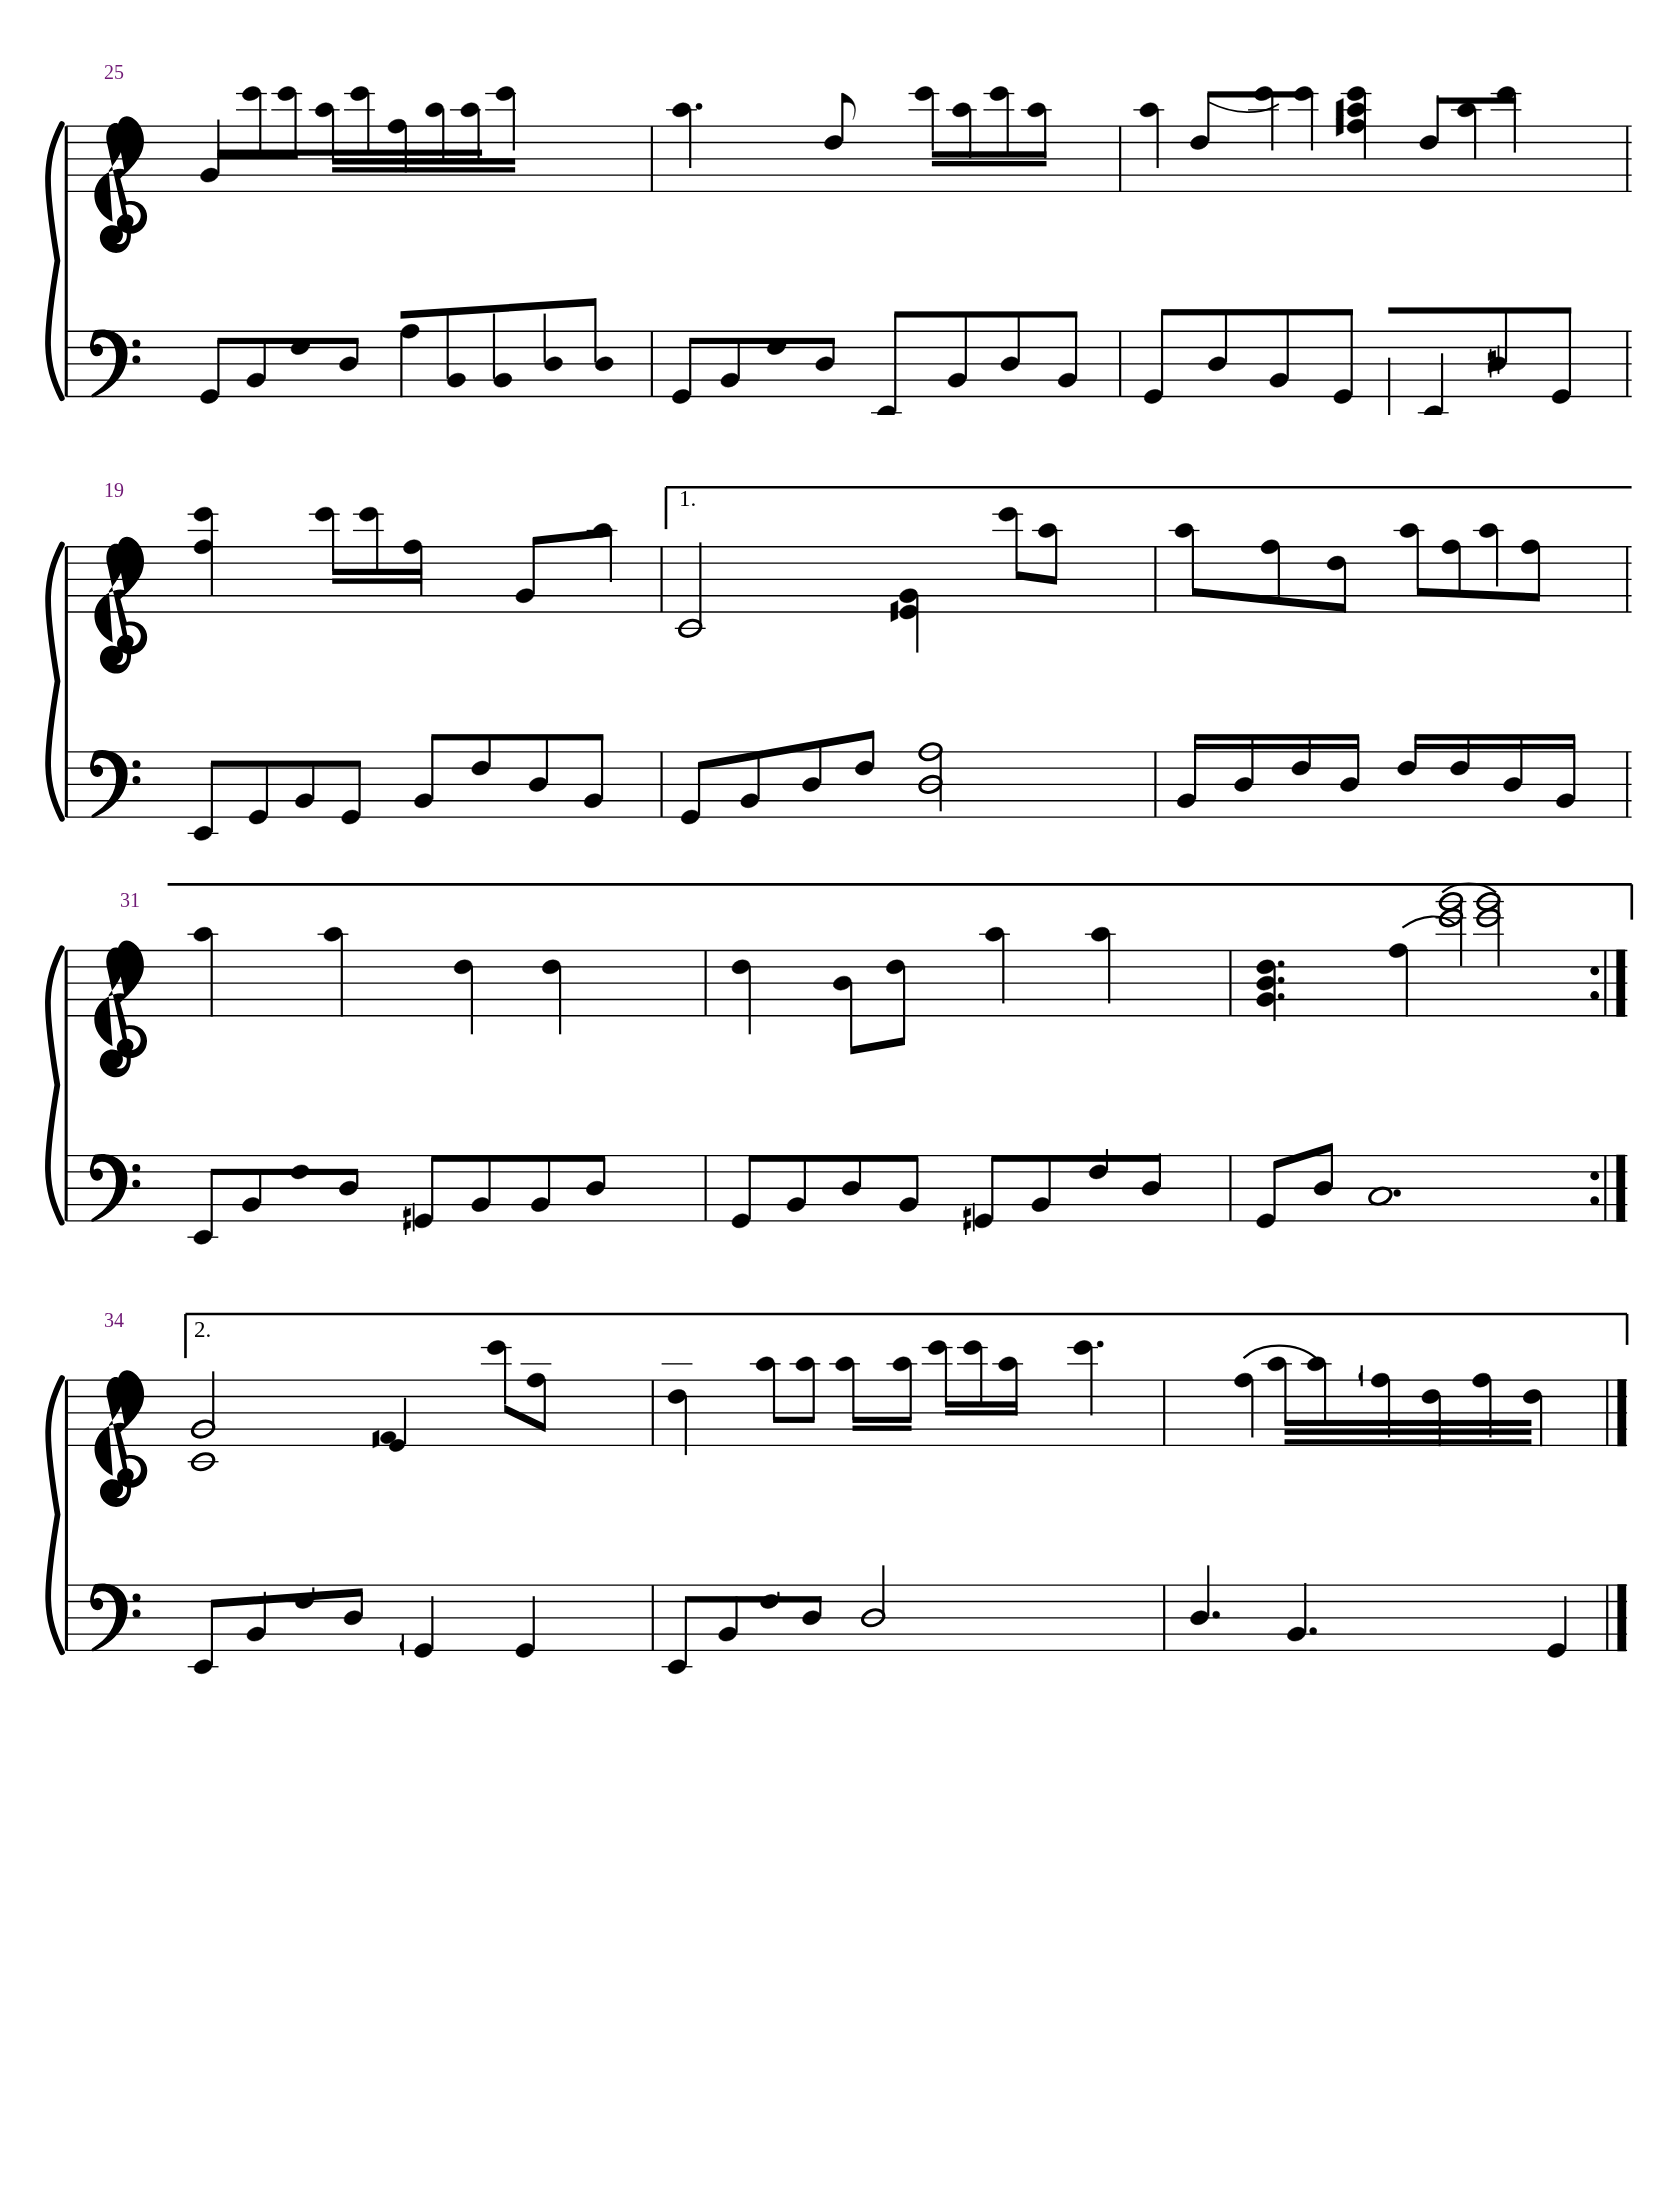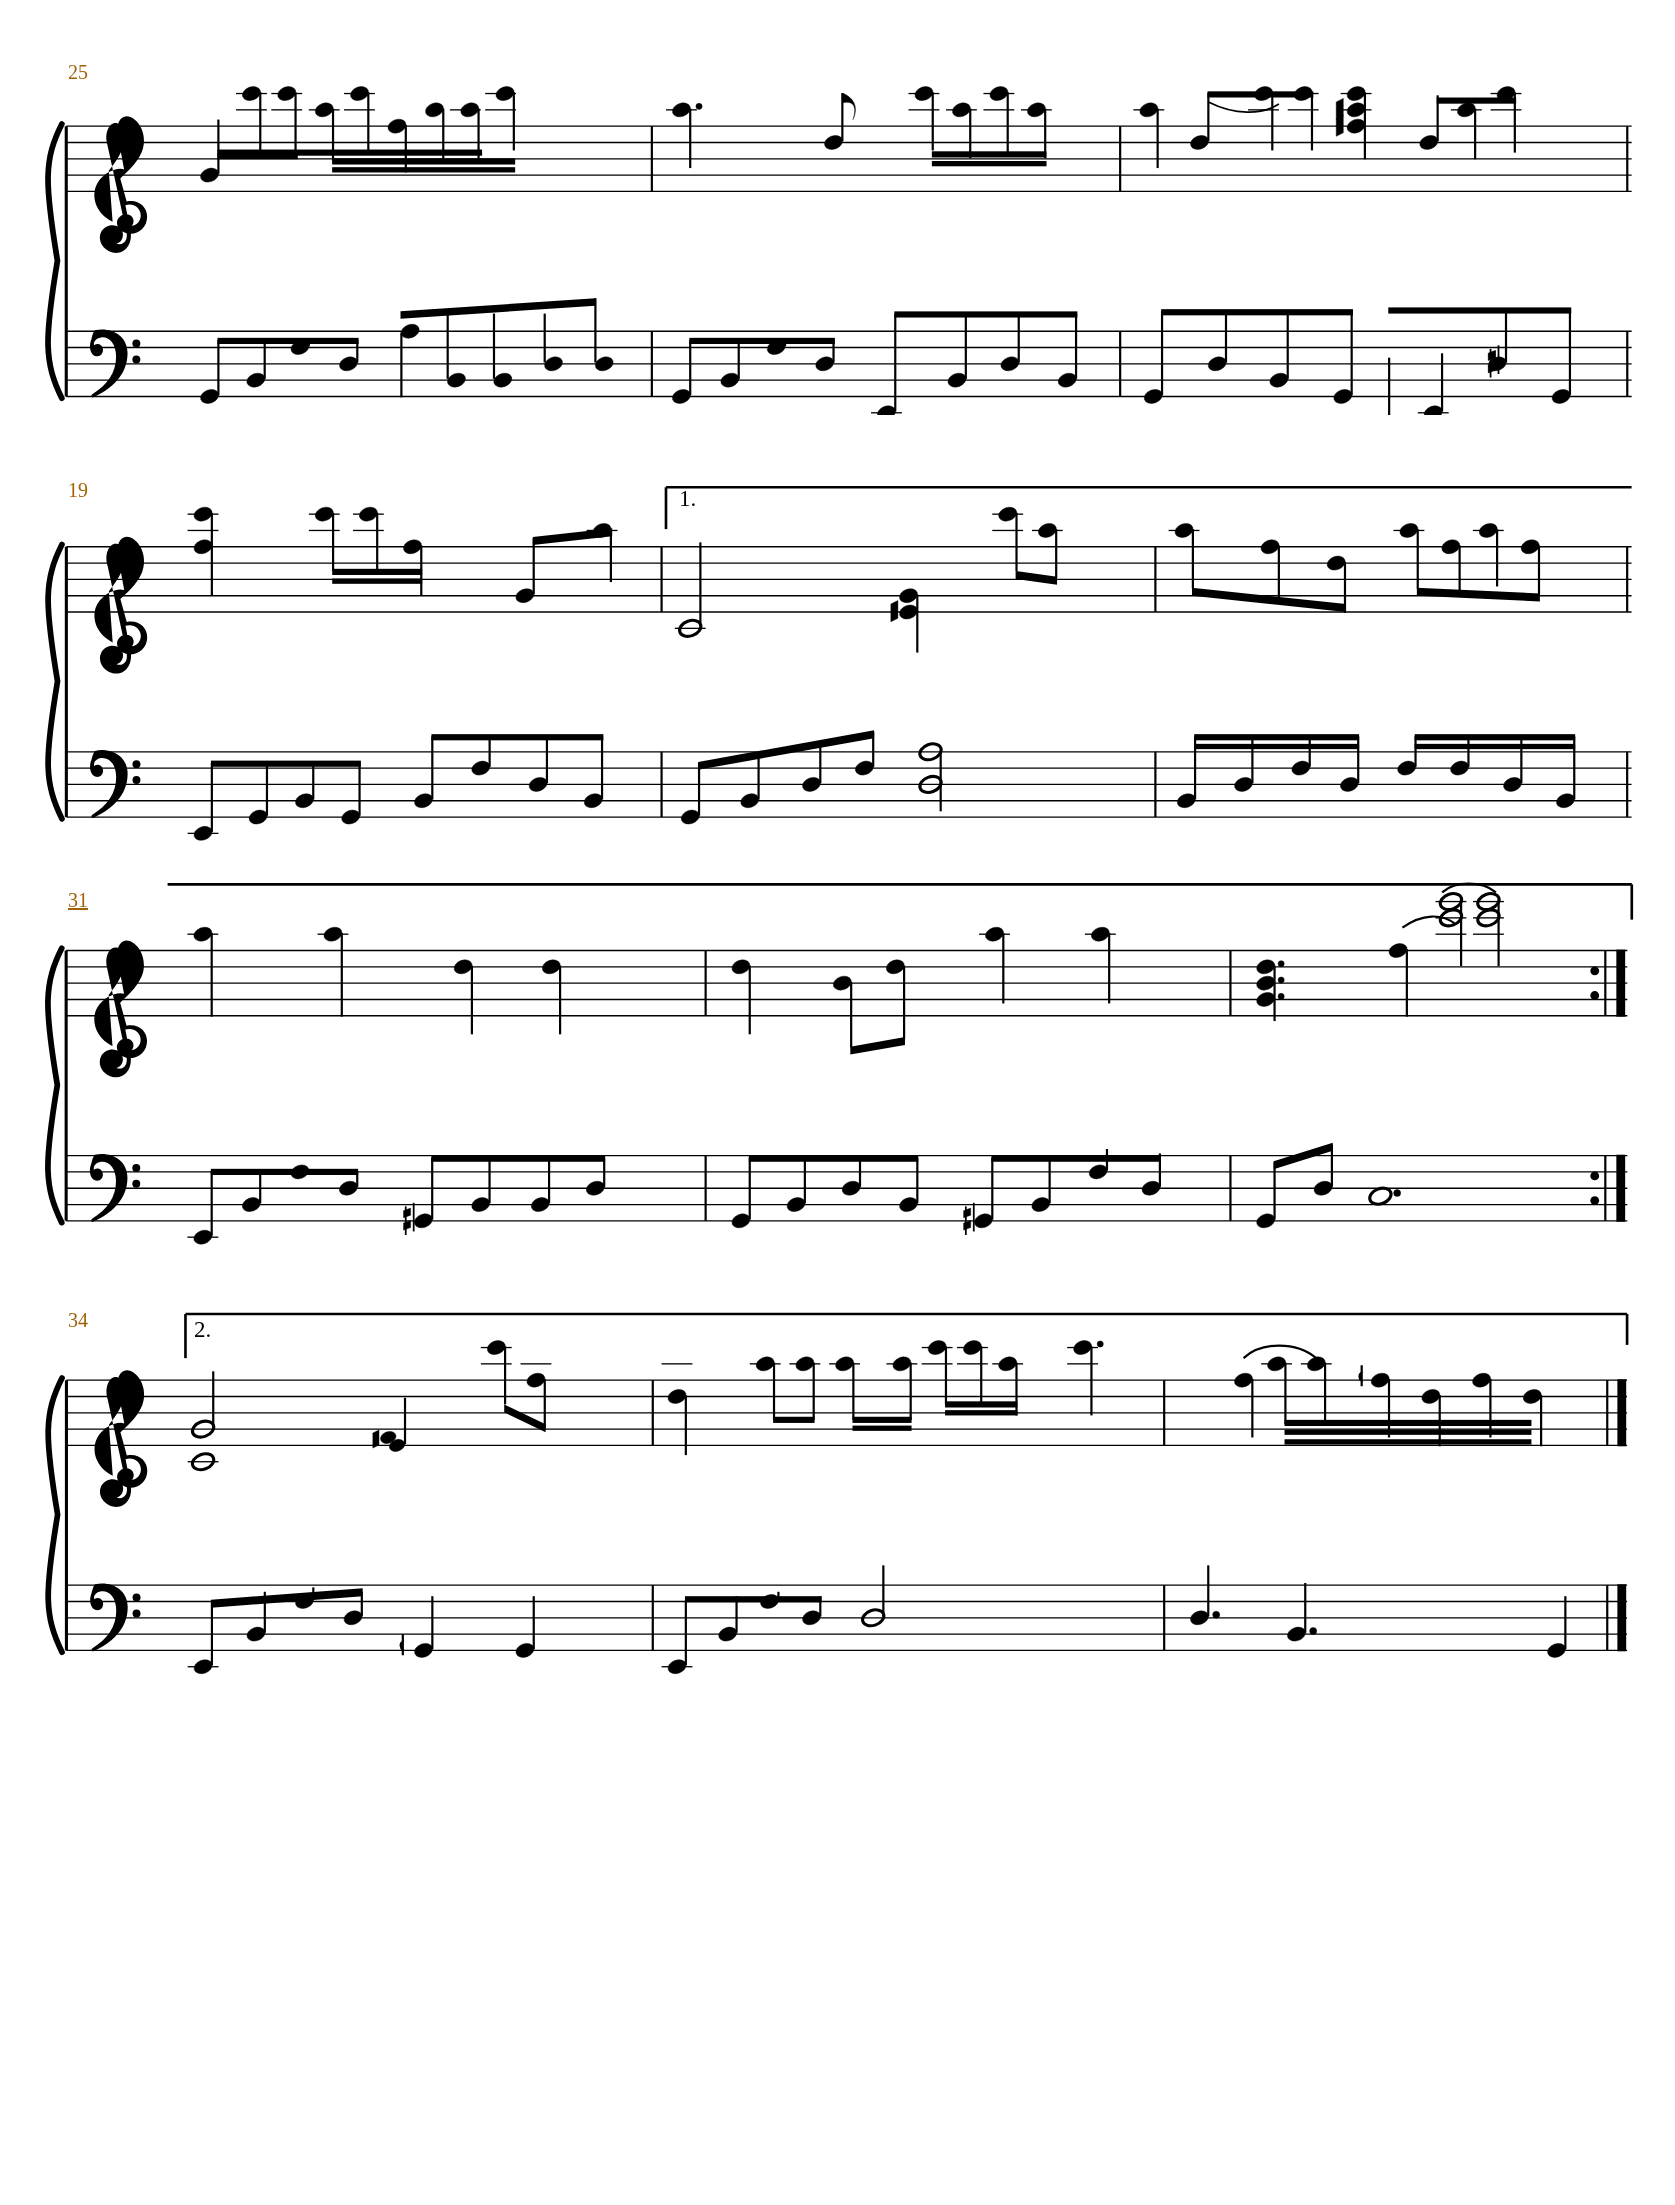--- a/index.html
+++ b/index.html
@@ -23,22 +23,23 @@
   }
   .system {
     position: absolute;
     left: 0;
     width: 1675px;
   }
   .measure-number {
     position: absolute;
     font-family: "Liberation Serif", serif;
     font-size: 20px;
-    color: #a16207;
+    color: #701a75;
     line-height: 1;
+    margin-left: 36px;
   }
   .ending-label {
     position: absolute;
     font-family: "Liberation Serif", serif;
     font-size: 23px;
     color: #000;
     line-height: 1;
   }
   svg { display: block; }
   .nosel { user-select: none; }
@@ -478,21 +479,21 @@
         <line x1="3570" y1="763" x2="3570" y2="620" stroke-width="5"></line>
         <g stroke="none">
           <rect x="3208" y="615" width="364" height="14"></rect>
           <rect x="3208" y="637" width="364" height="12"></rect>
         </g>
       </g>
     </svg>
   </div>
 
   <div class="system" style="top:871px; height:406px;">
-    <div class="measure-number nosel" style="left:68px; top:18.5px;text-decoration:underline;">31</div>
+    <div class="measure-number nosel" style="left:84px; top:18.5px;">31</div>
     <svg width="1675" height="406" viewBox="0 0 3798 920" xmlns="http://www.w3.org/2000/svg">
 
       <line x1="380" y1="30" x2="3700" y2="30" stroke="#000" stroke-width="6"></line>
       <line x1="3700" y1="30" x2="3700" y2="110" stroke="#000" stroke-width="6"></line>
 
       <g stroke="#000" stroke-width="3" fill="none">
         <line x1="150" y1="180" x2="3690" y2="180"></line>
         <line x1="150" y1="217" x2="3690" y2="217"></line>
         <line x1="150" y1="254" x2="3690" y2="254"></line>
         <line x1="150" y1="291" x2="3690" y2="291"></line>

